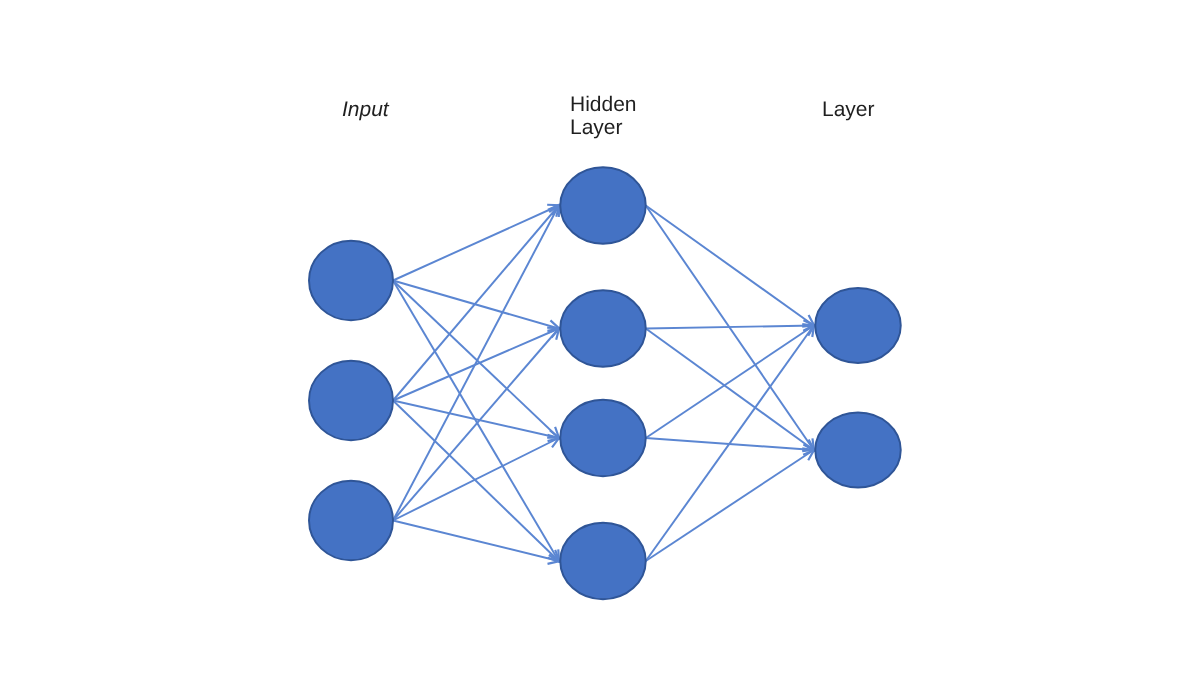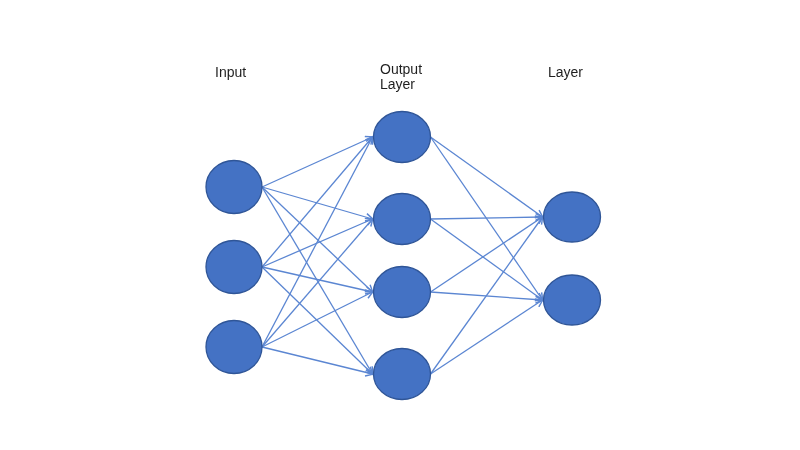--- a/index.html
+++ b/index.html
@@ -21,21 +21,21 @@
     width: 800px;
     height: 450px;
   }
   .layer-label {
     position: absolute;
     font-size: 14px;
     line-height: 15px;
     color: #1f1f1f;
     white-space: pre-line;
   }
-  #label-input  { left: 215px; top: 65px; }
+  #label-input  { left: 228px; top: 65px; font-style: italic; }
   #label-hidden { left: 380px; top: 62px; width: 60px; }
   #label-output { left: 548px; top: 65px; }
 </style>
 </head>
 <body>
 
 <div id="canvas">
   <svg id="diagram-svg" viewBox="0 0 800 450" xmlns="http://www.w3.org/2000/svg">
       <defs>
         <marker id="arrow" viewBox="0 0 10 10" refX="8.5" refY="5" markerWidth="7" markerHeight="7" orient="auto">
@@ -66,15 +66,15 @@
       <ellipse cx="234" cy="267" rx="28" ry="26.5" fill="#4472C4" stroke="#2F5597" stroke-width="1.3"></ellipse>
       <ellipse cx="234" cy="347" rx="28" ry="26.5" fill="#4472C4" stroke="#2F5597" stroke-width="1.3"></ellipse>
       <ellipse cx="402" cy="137" rx="28.5" ry="25.5" fill="#4472C4" stroke="#2F5597" stroke-width="1.3"></ellipse>
       <ellipse cx="402" cy="219" rx="28.5" ry="25.5" fill="#4472C4" stroke="#2F5597" stroke-width="1.3"></ellipse>
       <ellipse cx="402" cy="292" rx="28.5" ry="25.5" fill="#4472C4" stroke="#2F5597" stroke-width="1.3"></ellipse>
       <ellipse cx="402" cy="374" rx="28.5" ry="25.5" fill="#4472C4" stroke="#2F5597" stroke-width="1.3"></ellipse>
       <ellipse cx="572" cy="217" rx="28.5" ry="25" fill="#4472C4" stroke="#2F5597" stroke-width="1.3"></ellipse>
       <ellipse cx="572" cy="300" rx="28.5" ry="25" fill="#4472C4" stroke="#2F5597" stroke-width="1.3"></ellipse>
     </svg>
   <div class="layer-label" id="label-input">Input</div>
-  <div class="layer-label" id="label-hidden">Output Layer</div>
+  <div class="layer-label" id="label-hidden">Hidden Layer</div>
   <div class="layer-label" id="label-output">Layer</div>
 </div>
 
 </body></html>

